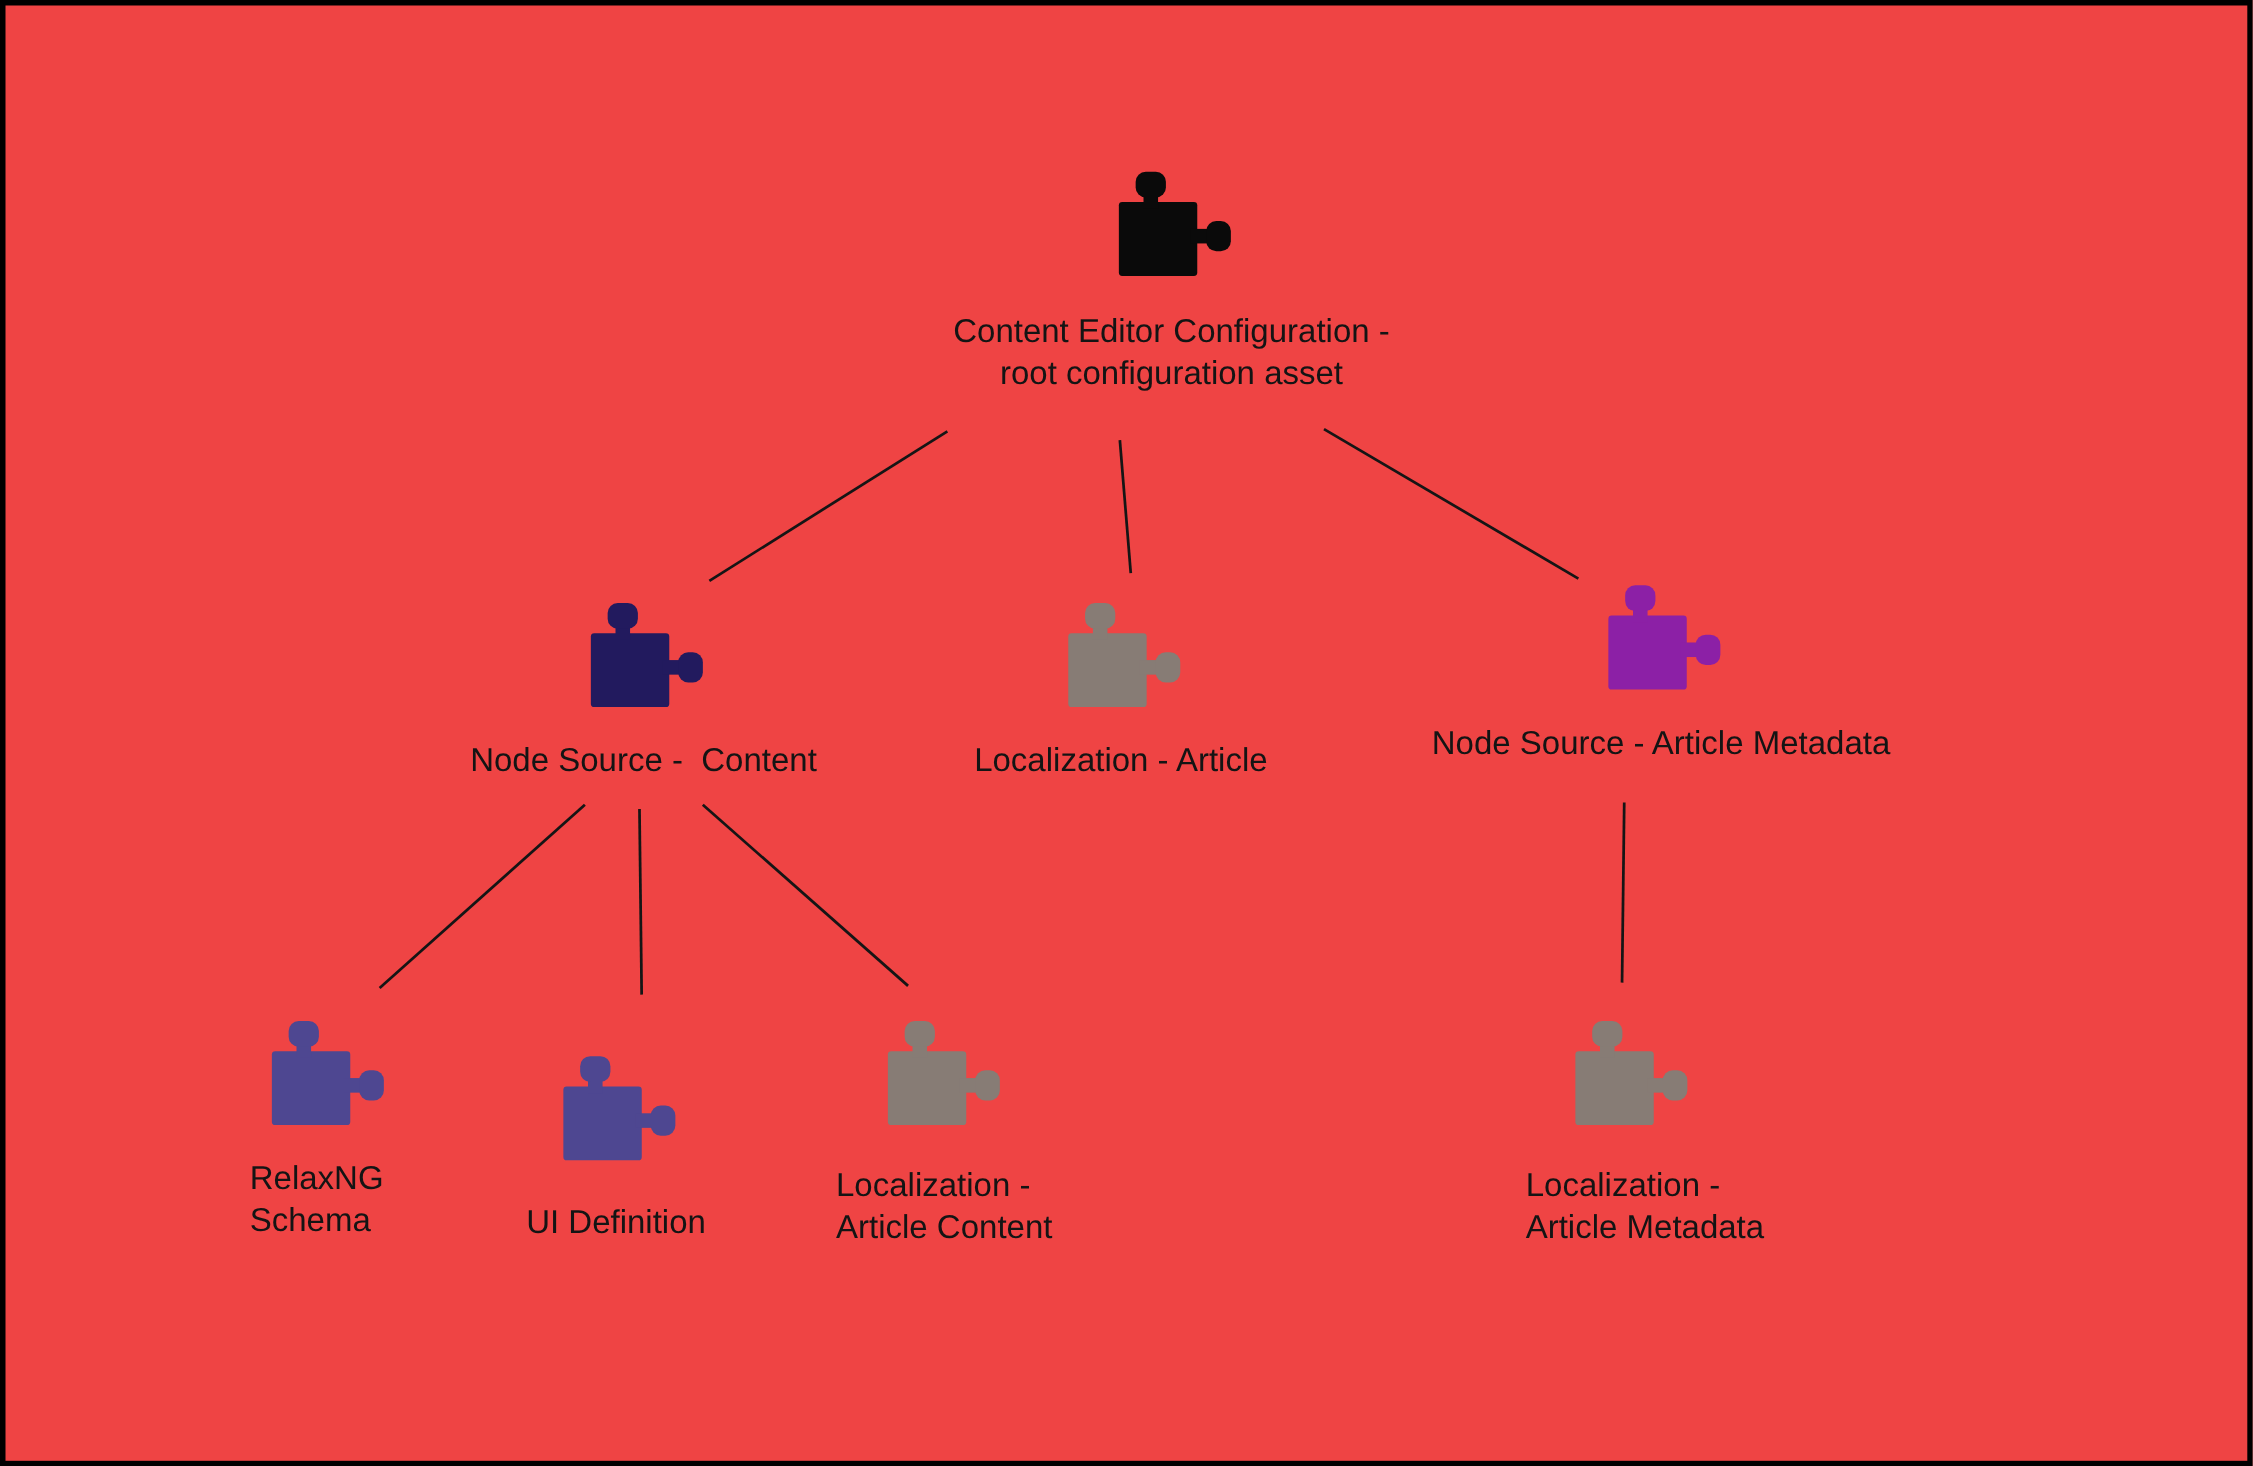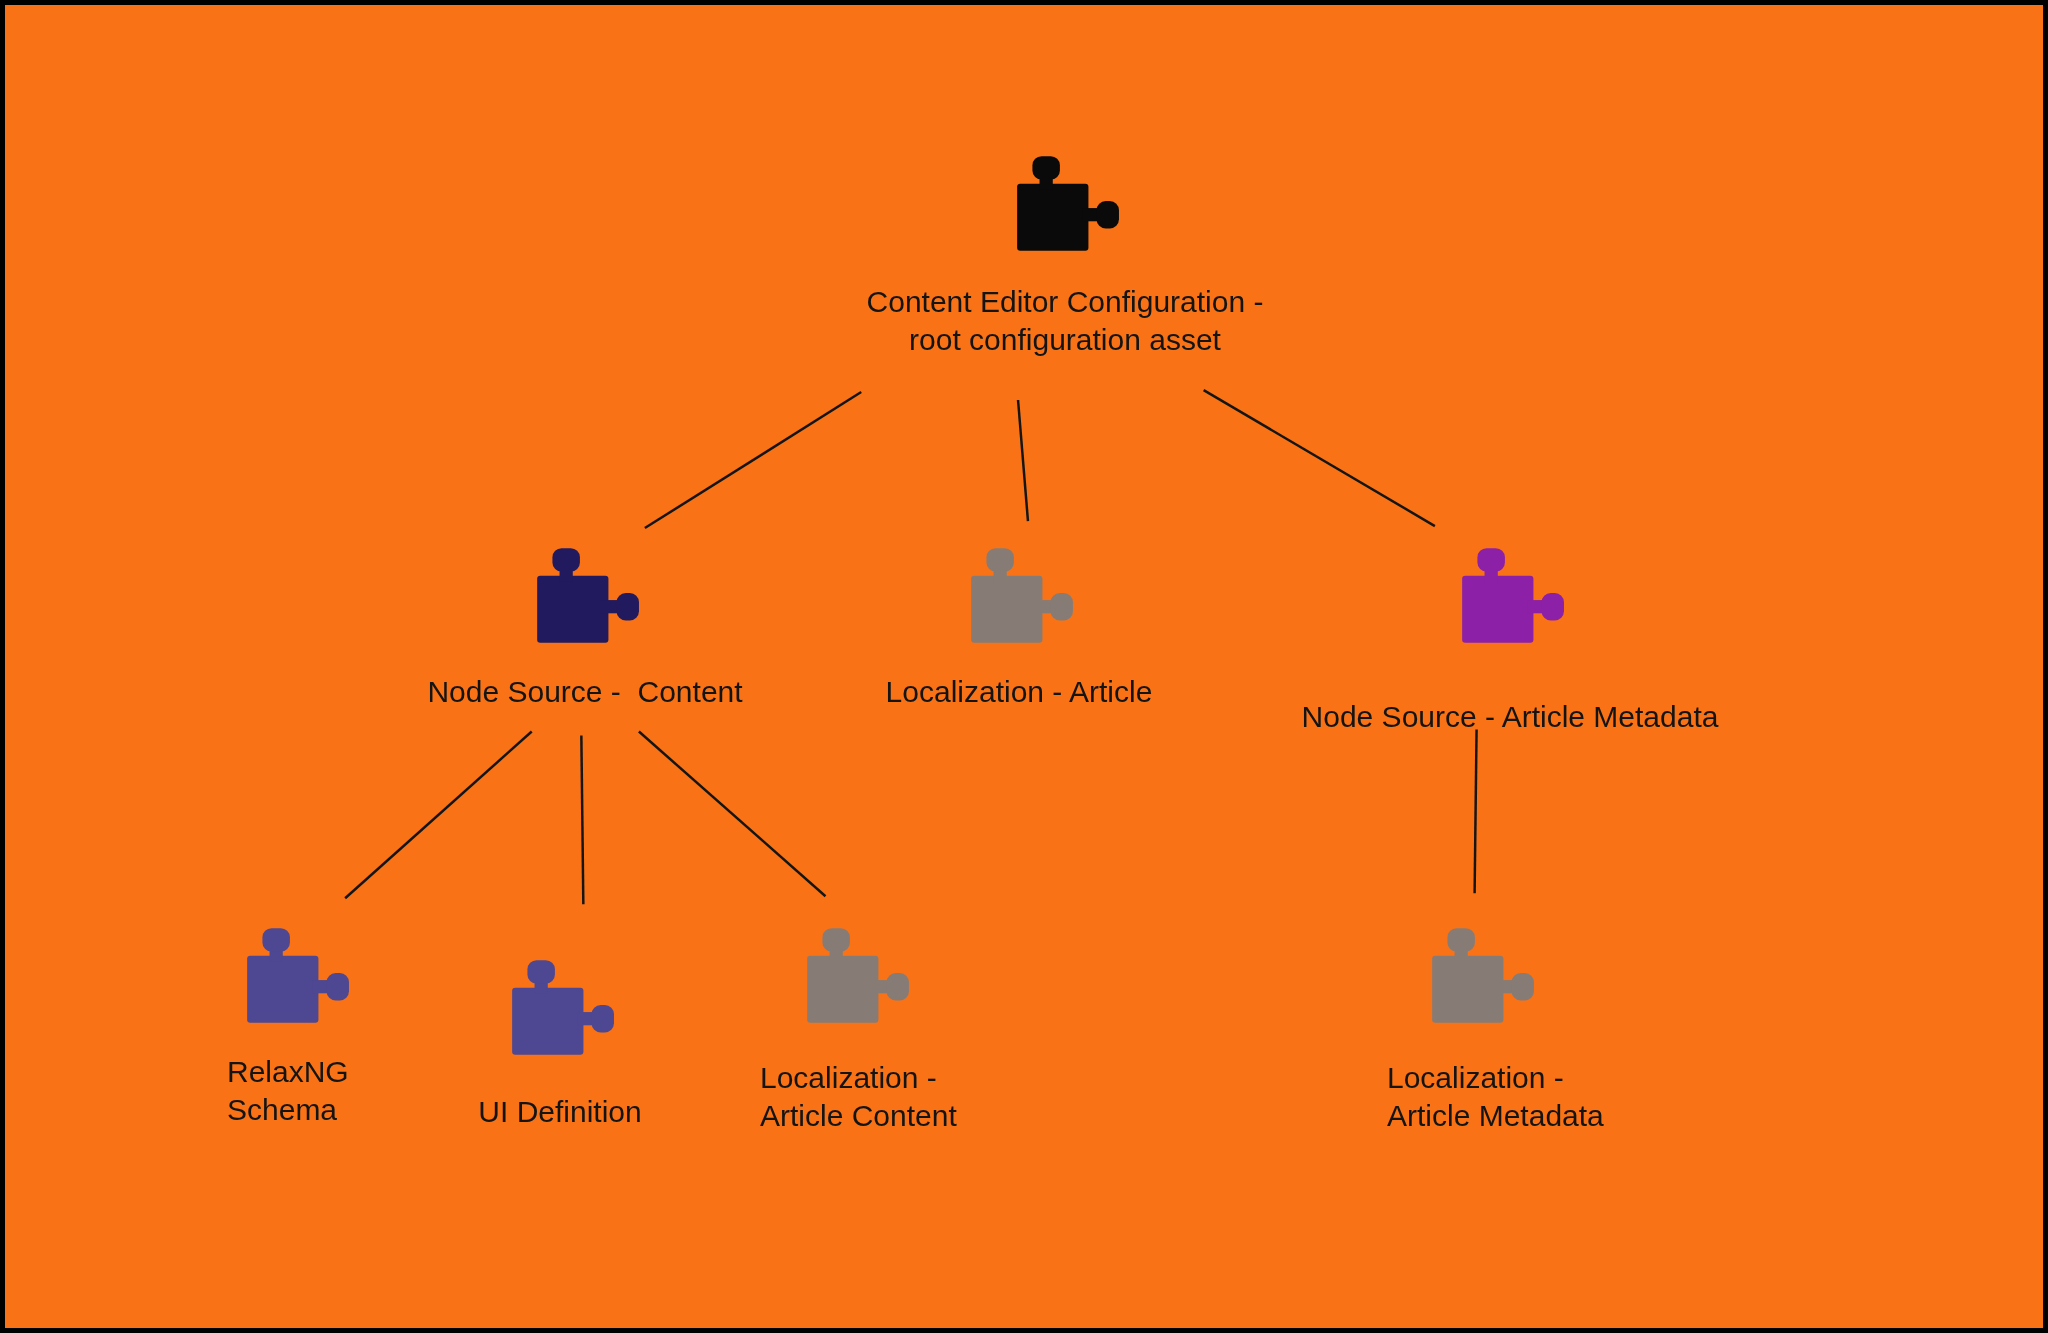--- a/index.html
+++ b/index.html
@@ -7,21 +7,21 @@
     padding: 0;
     background: #ffffff;
     font-family: "Liberation Sans", sans-serif;
   }
   .canvas {
     position: relative;
     width: 2048px;
     height: 1333px;
     box-sizing: border-box;
     border: 5px solid #000000;
-    background: #f97316;
+    background: #ef4444;
     overflow: hidden;
   }
   .edges-layer {
     position: absolute;
     left: 0;
     top: 0;
     width: 100%;
     height: 100%;
     pointer-events: none;
   }
@@ -50,21 +50,21 @@
     width: max-content;
   }
   .label-left {
     text-align: left;
     align-self: flex-start;
   }
   
   .n-root    { left: 850px;  top: 148px; width: 420px; }
   .n-nsc     { left: 410px;  top: 540px; width: 340px; }
   .n-la      { left: 854px;  top: 540px; width: 320px; }
-  .n-nsam    { left: 1330px; top: 540px; width: 350px; gap: 25px; }
+  .n-nsam    { left: 1330px; top: 524px; width: 350px; }
   .n-relaxng { left: 160px;  top: 920px; width: 260px; }
   .n-uidef   { left: 420px;  top: 952px; width: 270px; }
   .n-lac     { left: 700px;  top: 920px; width: 300px; }
   .n-lam     { left: 1320px; top: 920px; width: 310px; }
   .n-root  .label { margin-top: 28px; }
   .n-relaxng .label { margin-left: 62px; }
   .n-lac     .label { margin-left: 55px; margin-top: 32px; }
   .n-lam     .label { margin-left: 62px; margin-top: 32px; }
   .n-uidef   .label { margin-top: 34px; }
 </style>

